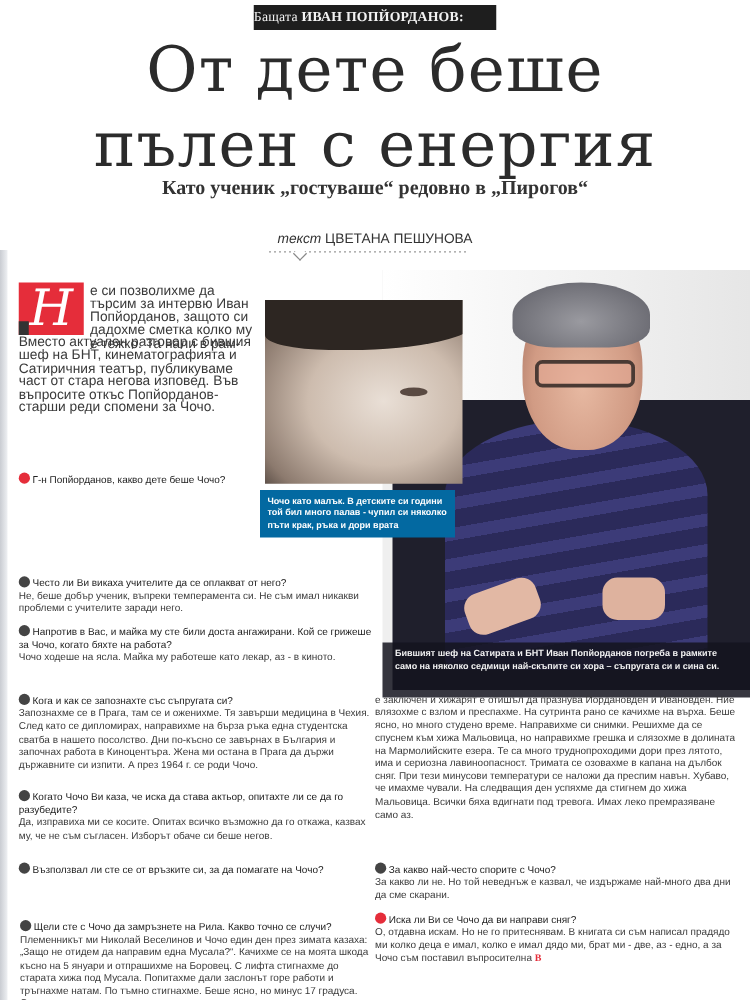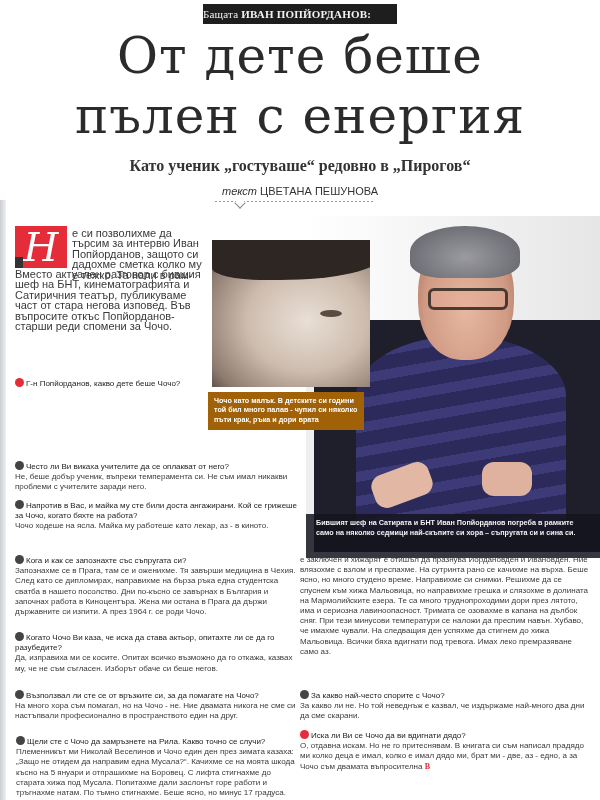--- a/index.html
+++ b/index.html
@@ -14,21 +14,21 @@
     font-size: 11px; text-align: left; line-height: 20px; letter-spacing: 0.2px; }
   .kicker .k-light { font-weight: normal; }
   .kicker .k-bold { font-weight: bold; }
 
   .headline { position: absolute; left: 0; width: 600px; text-align: center;
     font-family: "DejaVu Serif", "Liberation Serif", serif; color: #2b2b2b;
     font-size: 50px; line-height: 56px; font-weight: normal; letter-spacing: 1px; }
   .headline.l1 { top: 28px; }
   .headline.l2 { top: 88px; }
 
-  .subhead { position: absolute; left: 0; top: 157px; width: 600px; text-align: center;
+  .subhead { position: absolute; left: 0; top: 142px; width: 600px; text-align: center;
     font-family: "Liberation Serif", serif; font-weight: bold; font-size: 16px; color: #333; }
 
   .byline { position: absolute; left: 220px; top: 185px; width: 160px; text-align: center;
     font-family: Liberation Sans, sans-serif; font-size: 11px; color: #333; }
   .byline .by-label { font-style: italic; }
   .byline-rule { position: absolute; left: 215px; top: 201px; width: 160px; height: 1px;
     background: repeating-linear-gradient(90deg, #999 0 2px, transparent 2px 4px); }
   .byline-chevron { position: absolute; left: 236px; top: 199px; width: 8px; height: 8px;
     border-right: 1px solid #888; border-bottom: 1px solid #888; transform: rotate(45deg); background:#fff; }
 
@@ -48,21 +48,21 @@
     background: #e52d3a; vertical-align: -1px; margin-right: 2px; }
   .qa .bullet.dark { background: #444; }
 
   .photo-boy { position: absolute; left: 212px; top: 240px; width: 158px; height: 147px;
     background: radial-gradient(ellipse at 60% 55%, #e9dfd6 0%, #cdbcae 45%, #8c7a6e 80%, #3e342f 100%); overflow: hidden; }
   .photo-boy .hair { position: absolute; left: 0; top: 0; width: 170px; height: 40px;
     background: #2d2622; border-radius: 0 0 60% 30%; }
   .photo-boy .eye { position: absolute; left: 108px; top: 70px; width: 22px; height: 7px; background: #5a4a42; border-radius: 50%; }
 
   .caption-red { position: absolute; left: 208px; top: 392px; width: 156px; height: 38px;
-    background: #a16207; color: #fff; font-size: 7.2px; line-height: 9.4px; padding: 4px 6px; font-weight: bold; }
+    background: #0369a1; color: #fff; font-size: 7.2px; line-height: 9.4px; padding: 4px 6px; font-weight: bold; }
 
   .photo-man { position: absolute; left: 306px; top: 216px; width: 294px; height: 336px; background: #efefef; overflow: hidden; }
   .photo-man .bgwall { position: absolute; left: 0; top: 0; width: 294px; height: 110px; background: linear-gradient(90deg,#ffffff,#e6e6e6); }
   .photo-man .chair { position: absolute; left: 8px; top: 104px; width: 286px; height: 232px; background: #1f1f2c; }
   .photo-man .sweater { position: absolute; left: 50px; top: 120px; width: 210px; height: 200px;
     background: repeating-linear-gradient(170deg, #2b2a5a 0 14px, #3c3b78 14px 24px); border-radius: 50% 50% 10px 10px / 30% 30% 10px 10px; }
   .photo-man .head { position: absolute; left: 112px; top: 16px; width: 96px; height: 128px;
     background: radial-gradient(ellipse at 50% 60%, #e7b9a2 0%, #d19b84 60%, #9c6a5a 100%); border-radius: 48% 48% 45% 45%; }
   .photo-man .hairman { position: absolute; left: 104px; top: 10px; width: 110px; height: 52px;
     background: radial-gradient(ellipse at 50% 60%, #9a9aa0, #5d5d65); border-radius: 50% 50% 30% 30%; }
@@ -123,21 +123,20 @@
   <span>Запознахме се в Прага, там се и оженихме. Тя завърши медицина в Чехия. След като се дипломирах, направихме на бърза ръка една студентска сватба в нашето посолство. Дни по-късно се завърнах в България и започнах работа в Киноцентъра. Жена ми остана в Прага да държи държавните си изпити. А през 1964 г. се роди Чочо.</span>
 </div>
 
 <div class="qa" style="left:15px; top:632px; width:285px;">
   <span class="bullet dark"></span><span class="q">Когато Чочо Ви каза, че иска да става актьор, опитахте ли се да го разубедите?</span><br>
   <span>Да, изправиха ми се косите. Опитах всичко възможно да го откажа, казвах му, че не съм съгласен. Изборът обаче си беше негов.</span>
 </div>
 
 <div class="qa" style="left:15px; top:690px; width:285px;">
   <span class="bullet dark"></span><span class="q">Възползвал ли сте се от връзките си, за да помагате на Чочо?</span><br>
-  <span>На много хора съм помагал, но на Чочо - не. Ние двамата никога не сме си настъпвали професионално в пространството един на друг.</span>
 </div>
 
 <div class="qa" style="left:16px; top:736px; width:285px; height:64px; overflow:hidden;">
   <span class="bullet dark"></span><span class="q">Щели сте с Чочо да замръзнете на Рила. Какво точно се случи?</span><br>
   <span>Племенникът ми Николай Веселинов и Чочо един ден през зимата казаха: „Защо не отидем да направим една Мусала?“. Качихме се на моята шкода късно на 5 януари и отпрашихме на Боровец. С лифта стигнахме до старата хижа под Мусала. Попитахме дали заслонът горе работи и тръгнахме натам. По тъмно стигнахме. Беше ясно, но минус 17 градуса. Оказа се, че заслонът е заключен и хижарят е отишъл да празнува Йордановден и Ивановден. Ние влязохме с взлом и преспахме. На сутринта рано се качихме на върха. Беше ясно, но много студено време. Направихме си снимки. Решихме да се спуснем към хижа Мальовица, но направихме грешка и слязохме в долината на Мармолийските езера. Те са много труднопроходими дори през лятото, има и сериозна лавиноопасност. Тримата се озовахме в капана на дълбок сняг. При тези минусови температури се наложи да преспим навън. Хубаво, че имахме чували. На следващия ден успяхме да стигнем до хижа Мальовица. Всички бяха вдигнати под тревога. Имах леко премразяване само аз.</span>
 </div>
 
 <div class="photo-man">
   <div class="bgwall"></div>
   <div class="chair"></div>
@@ -159,16 +158,16 @@
 <div class="qa" style="left:300px; top:556px; width:292px; height:112px; overflow:hidden;">
   <span style="display:block; margin-top:-52px;">Племенникът ми Николай Веселинов и Чочо един ден през зимата казаха: „Защо не отидем да направим една Мусала?“. Качихме се на моята шкода късно на 5 януари и отпрашихме на Боровец. С лифта стигнахме до старата хижа под Мусала. Попитахме дали заслонът горе работи и тръгнахме натам. По тъмно стигнахме. Беше ясно, но минус 17 градуса. Оказа се, че заслонът е заключен и хижарят е отишъл да празнува Йордановден и Ивановден. Ние влязохме с взлом и преспахме. На сутринта рано се качихме на върха. Беше ясно, но много студено време. Направихме си снимки. Решихме да се спуснем към хижа Мальовица, но направихме грешка и слязохме в долината на Мармолийските езера. Те са много труднопроходими дори през лятото, има и сериозна лавиноопасност. Тримата се озовахме в капана на дълбок сняг. При тези минусови температури се наложи да преспим навън. Хубаво, че имахме чували. На следващия ден успяхме да стигнем до хижа Мальовица. Всички бяха вдигнати под тревога. Имах леко премразяване само аз.</span>
 </div>
 
 <div class="qa" style="left:300px; top:690px; width:292px;">
   <span class="bullet dark"></span><span class="q">За какво най-често спорите с Чочо?</span><br>
   <span>За какво ли не. Но той неведнъж е казвал, че издържаме най-много два дни да сме скарани.</span>
 </div>
 
 <div class="qa" style="left:300px; top:730px; width:292px;">
-  <span class="bullet"></span><span class="q">Иска ли Ви се Чочо да ви вдигнати дядо?</span><br>
-  <span>О, отдавна искам. Но не го притеснявам. В книгата си съм написал прадядо ми колко деца е имал, колко е имал дядо ми, брат ми - две, аз - едно, а за Чочо съм двамата въпросителна</span>
+  <span class="bullet"></span><span class="q">Иска ли Ви се Чочо да ви направи сняг?</span><br>
+  <span>О, отдавна искам. Но не го притеснявам. В книгата си съм написал прадядо ми колко деца е имал, колко е имал дядо ми, брат ми - две, аз - едно, а за Чочо съм поставил въпросителна</span>
   <span class="end-mark">В</span>
 </div>
 
 </body></html>

